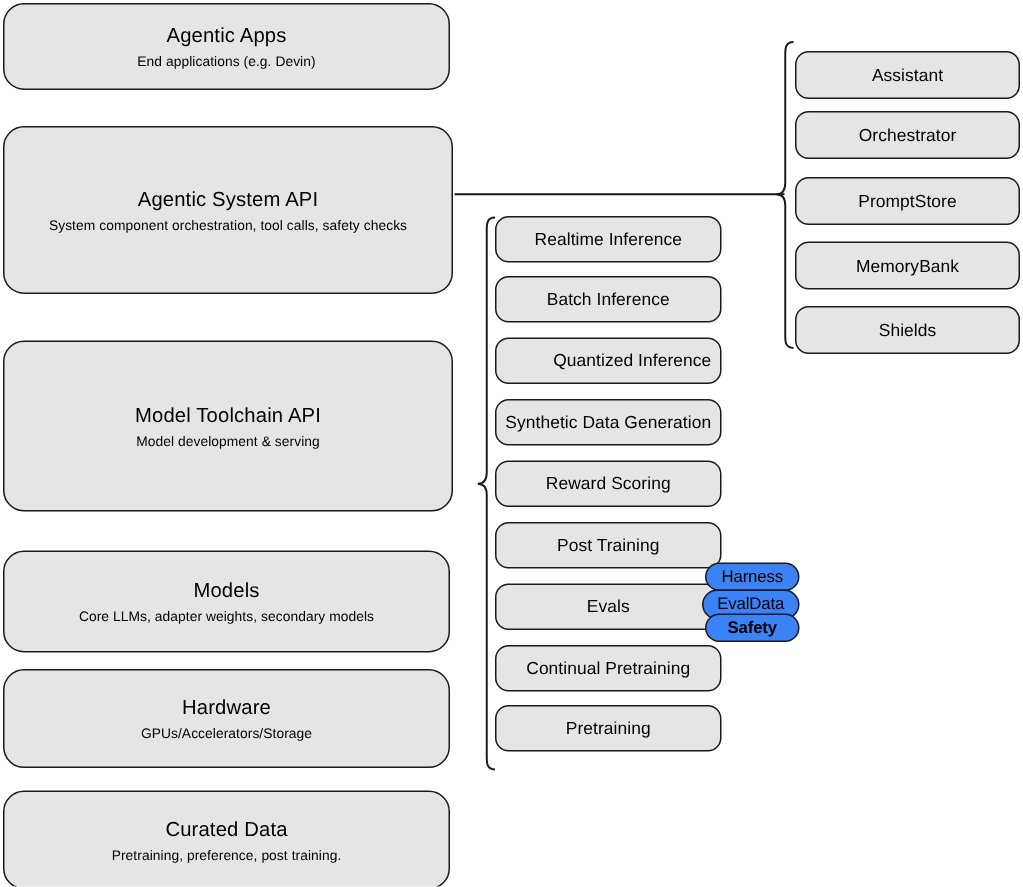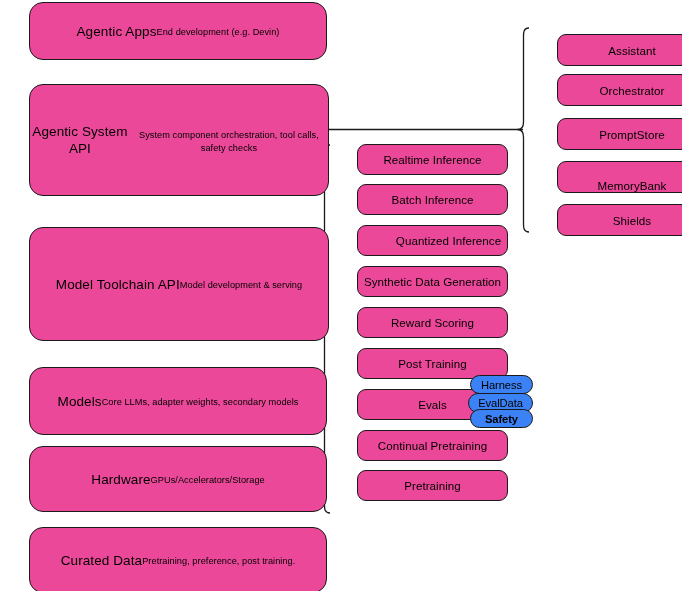--- a/index.html
+++ b/index.html
@@ -18,26 +18,26 @@
   #canvas {
     position: absolute;
     left: 0; top: 0;
     width: 682px;
     height: 591px;
   }
   .box {
     position: absolute;
     box-sizing: border-box;
     border: 1.3px solid #1a1a1a;
-    background: #ec4899;
+    background: #e5e5e5;
     display: flex;
+    flex-direction: column;
     align-items: center;
     justify-content: center;
     text-align: center;
-    margin-left: 27px;
   }
   
   .layer {
     border-radius: 14px;
   }
   .layer .title {
     font-size: 13.5px;
     line-height: 17px;
     letter-spacing: 0.1px;
   }
@@ -100,21 +100,21 @@
              C 324.5 145, 324.5 149.5, 324.5 153
              L 324.5 315
              C 324.5 319.5, 323 322.5, 318.5 322.5
              C 323 322.5, 324.5 325.5, 324.5 330
              L 324.5 505
              C 324.5 508.5, 324.5 513, 330 513"></path>
   </svg>
 
   <div class="box layer" style="left:2px; top:2px; width:298px; height:58px;">
     <div class="title">Agentic Apps</div>
-    <div class="subtitle">End development (e.g. Devin)</div>
+    <div class="subtitle">End applications (e.g. Devin)</div>
   </div>
 
   <div class="box layer" style="left:2px; top:84px; width:300px; height:112px;">
     <div class="title">Agentic System API</div>
     <div class="subtitle">System component orchestration, tool calls, safety checks</div>
   </div>
 
   <div class="box layer" style="left:2px; top:227px; width:300px; height:114px;">
     <div class="title">Model Toolchain API</div>
     <div class="subtitle">Model development &amp; serving</div>
@@ -175,20 +175,20 @@
 
   <div class="box chip" style="left:530px; top:34px; width:150px; height:32px;">
     <span>Assistant</span>
   </div>
   <div class="box chip" style="left:530px; top:74px; width:150px; height:32px;">
     <span>Orchestrator</span>
   </div>
   <div class="box chip" style="left:530px; top:118px; width:150px; height:32px;">
     <span>PromptStore</span>
   </div>
-  <div class="box chip" style="left:530px; top:161px; width:150px; height:32px;align-items:flex-end;">
+  <div class="box chip" style="left:530px; top:161px; width:150px; height:32px;">
     <span>MemoryBank</span>
   </div>
   <div class="box chip" style="left:530px; top:204px; width:150px; height:32px;">
     <span>Shields</span>
   </div>
 
 </div>
 
 </body></html>

